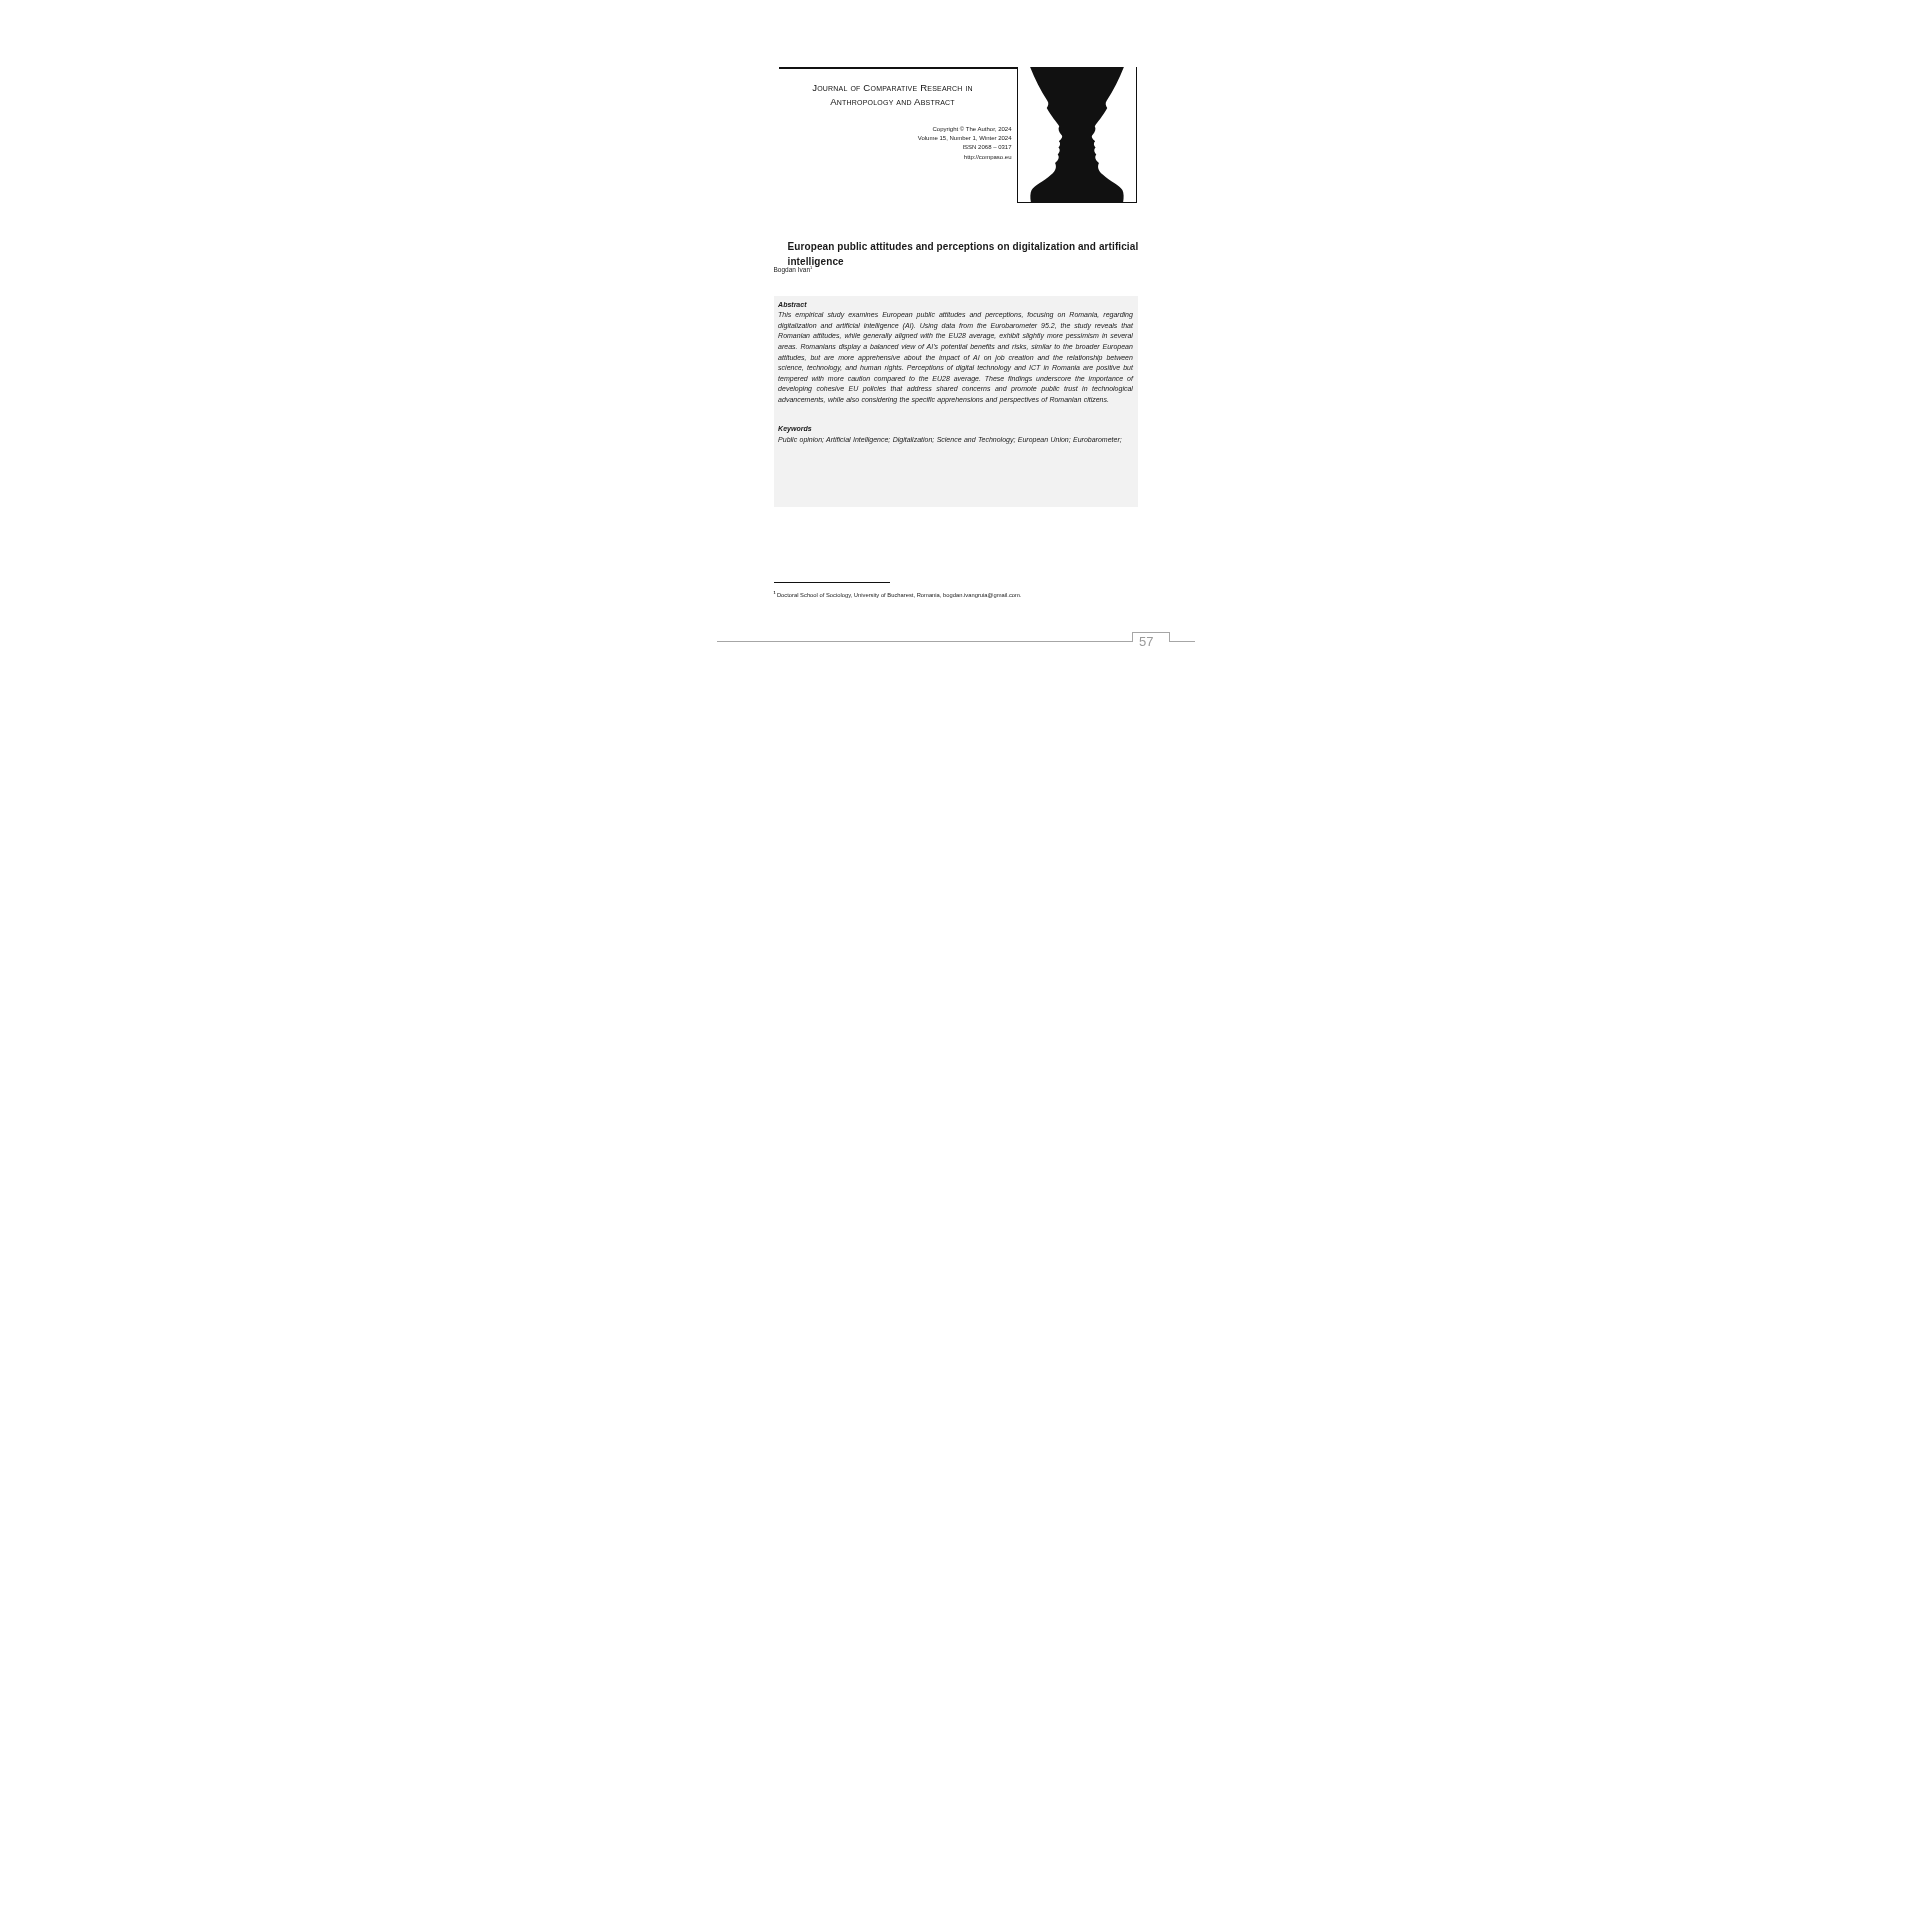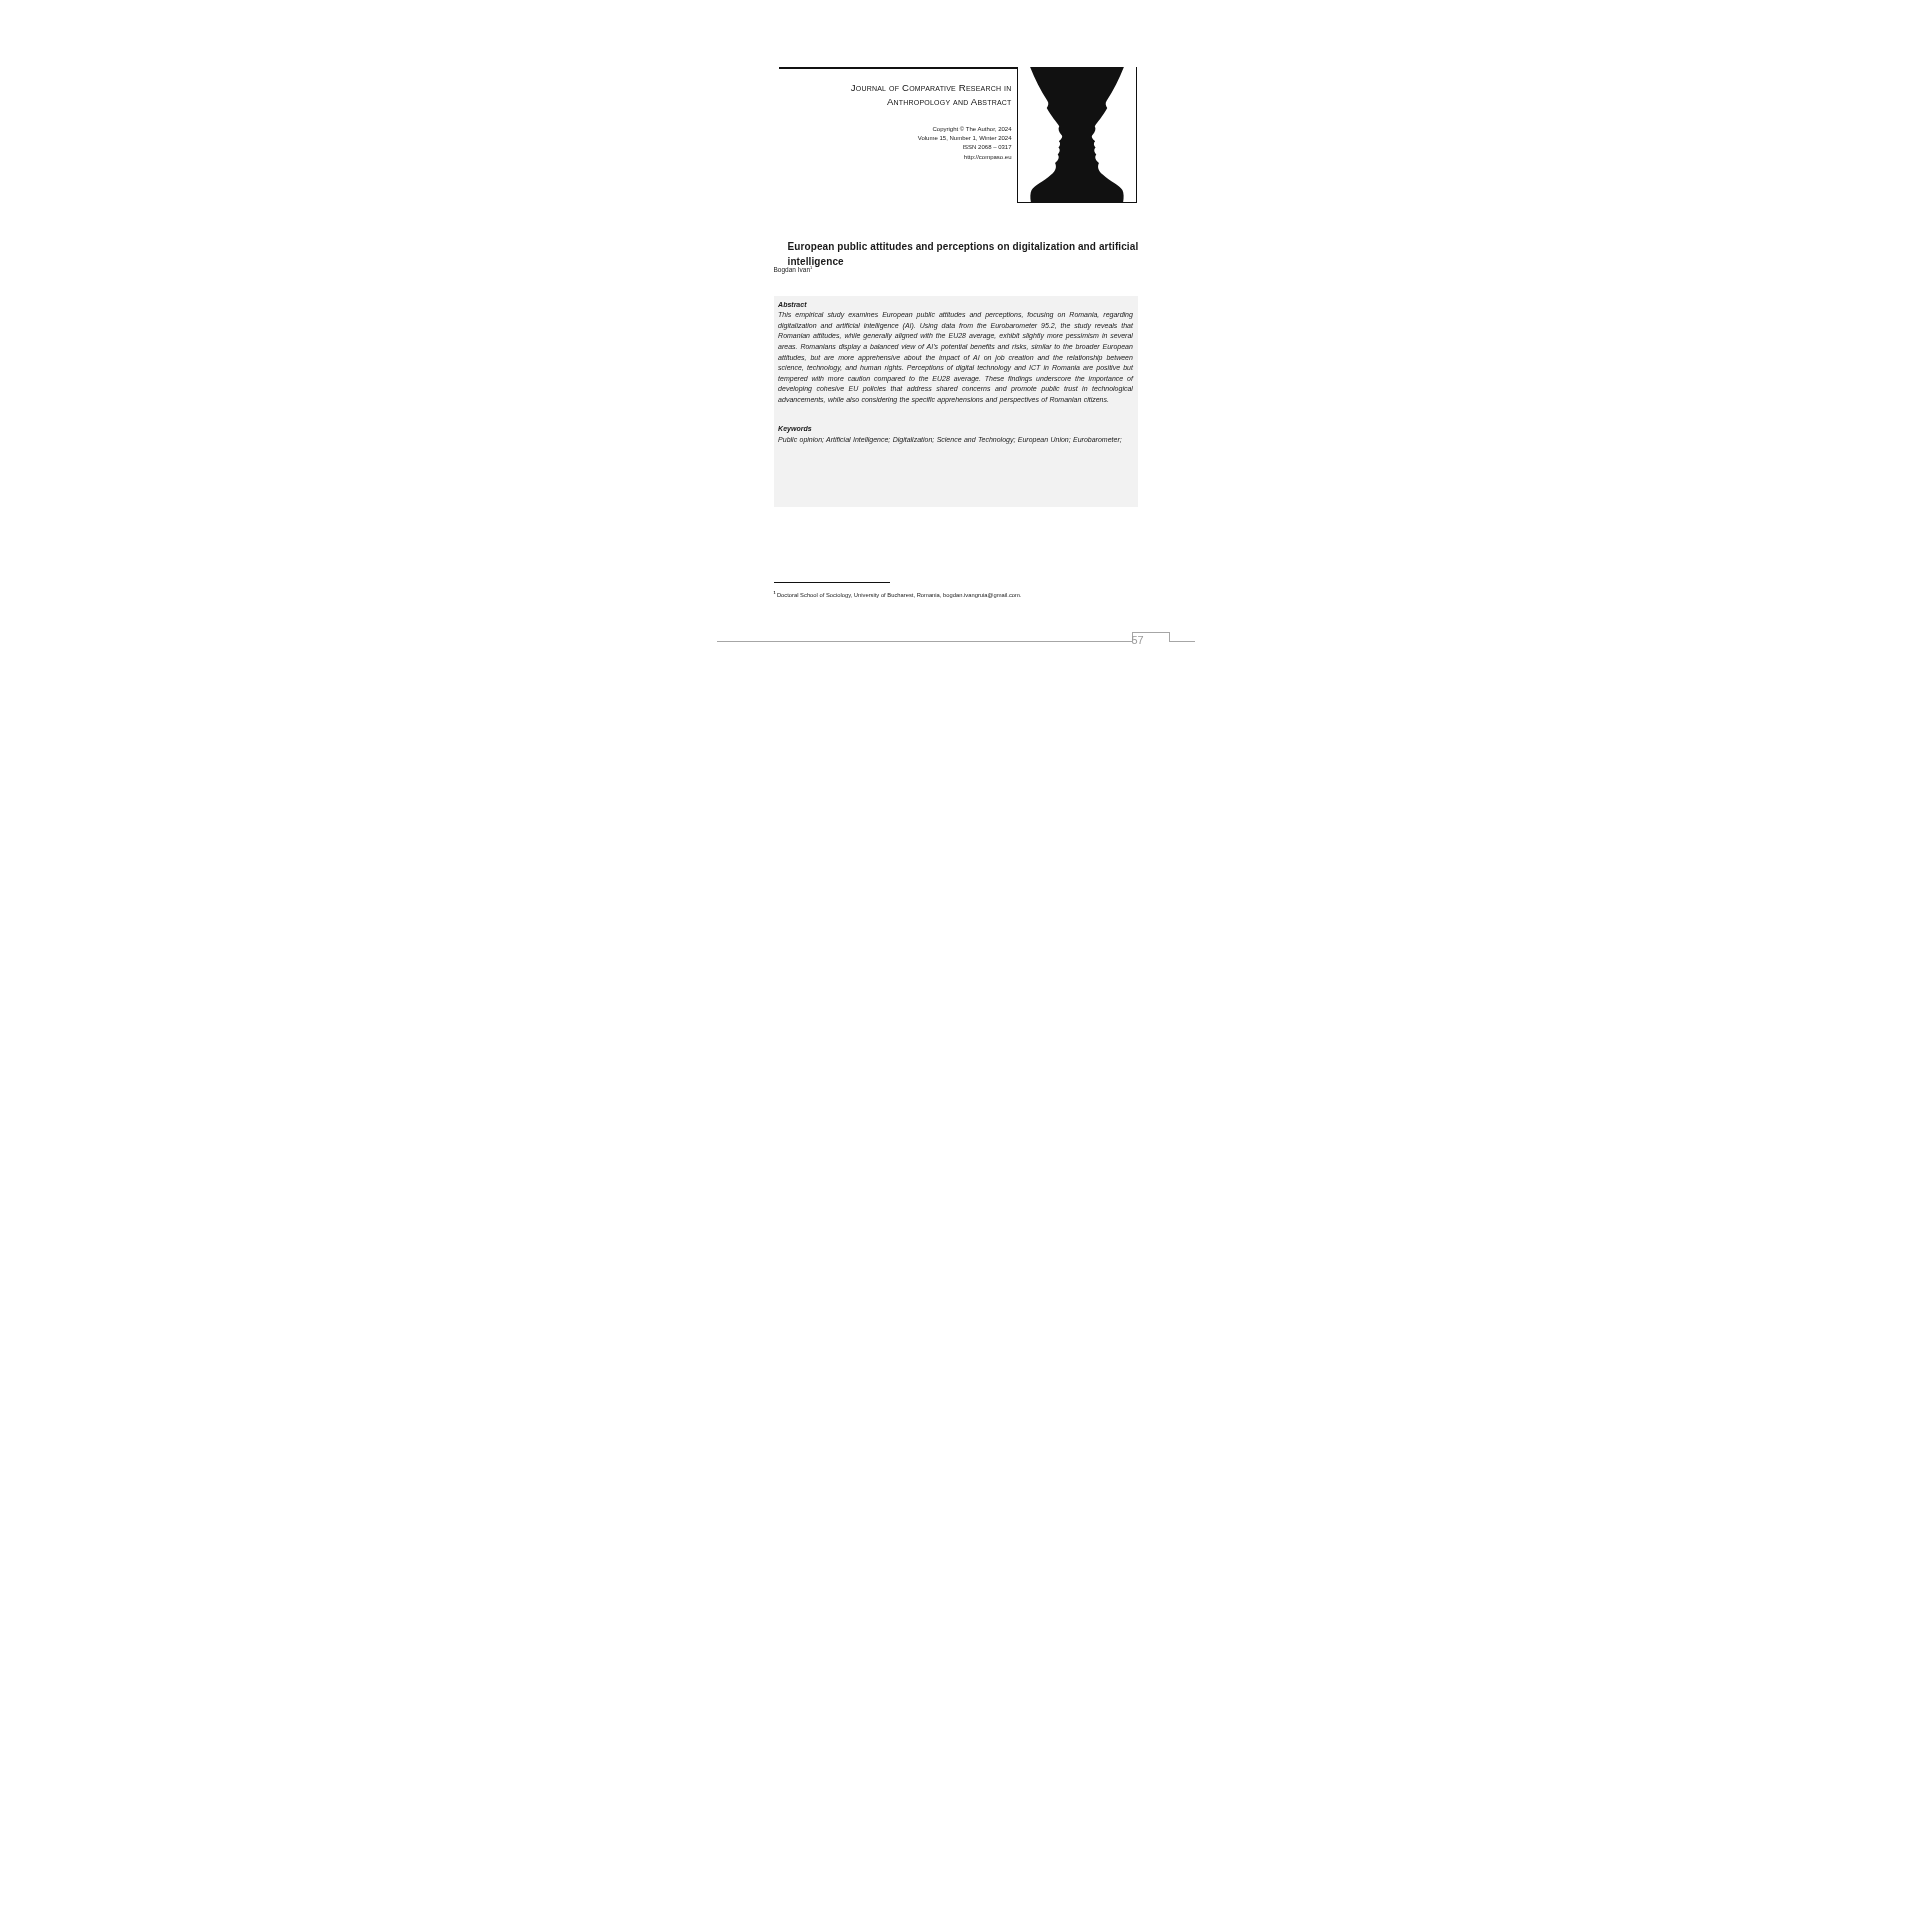--- a/index.html
+++ b/index.html
@@ -28,21 +28,21 @@
     border-left:0.8px solid var(--rule-black);
     border-right:0.8px solid var(--rule-black);
     border-bottom:0.8px solid var(--rule-black);
     background:#ffffff;
   }
   .figure-box svg{display:block;width:100%;height:100%;}
 
   
   .journal-header{
     position:absolute;left:57px;top:81px;width:238px;
-    text-align:right;
+    text-align:center;
     font-variant:small-caps;
     font-size:9.6px;line-height:14.3px;
     letter-spacing:0.2px;
     color:#111111;
   }
   .copyright{
     position:absolute;left:57px;top:125px;width:238px;
     text-align:right;
     font-size:6px;line-height:9.2px;
   }
@@ -81,21 +81,21 @@
   .footer-line-right{position:absolute;left:453px;top:641px;width:25px;height:1.2px;background:var(--footer-gray);}
   .footer-tab{
     position:absolute;left:415px;top:632px;width:38px;height:10px;
     border-top:1.2px solid var(--footer-gray);
     border-left:1.2px solid var(--footer-gray);
     border-right:1.2px solid var(--footer-gray);
     background:#ffffff;
   }
   .page-number{
     position:absolute;left:415px;top:634px;width:22px;
-    text-align:left;font-size:11px;color:var(--page-number-gray);
+    text-align:right;font-size:13px;color:var(--page-number-gray);
   }
 </style>
 </head>
 <body>
 
 <div class="page">
 
   <div class="top-rule"></div>
 
   <div class="journal-header">

